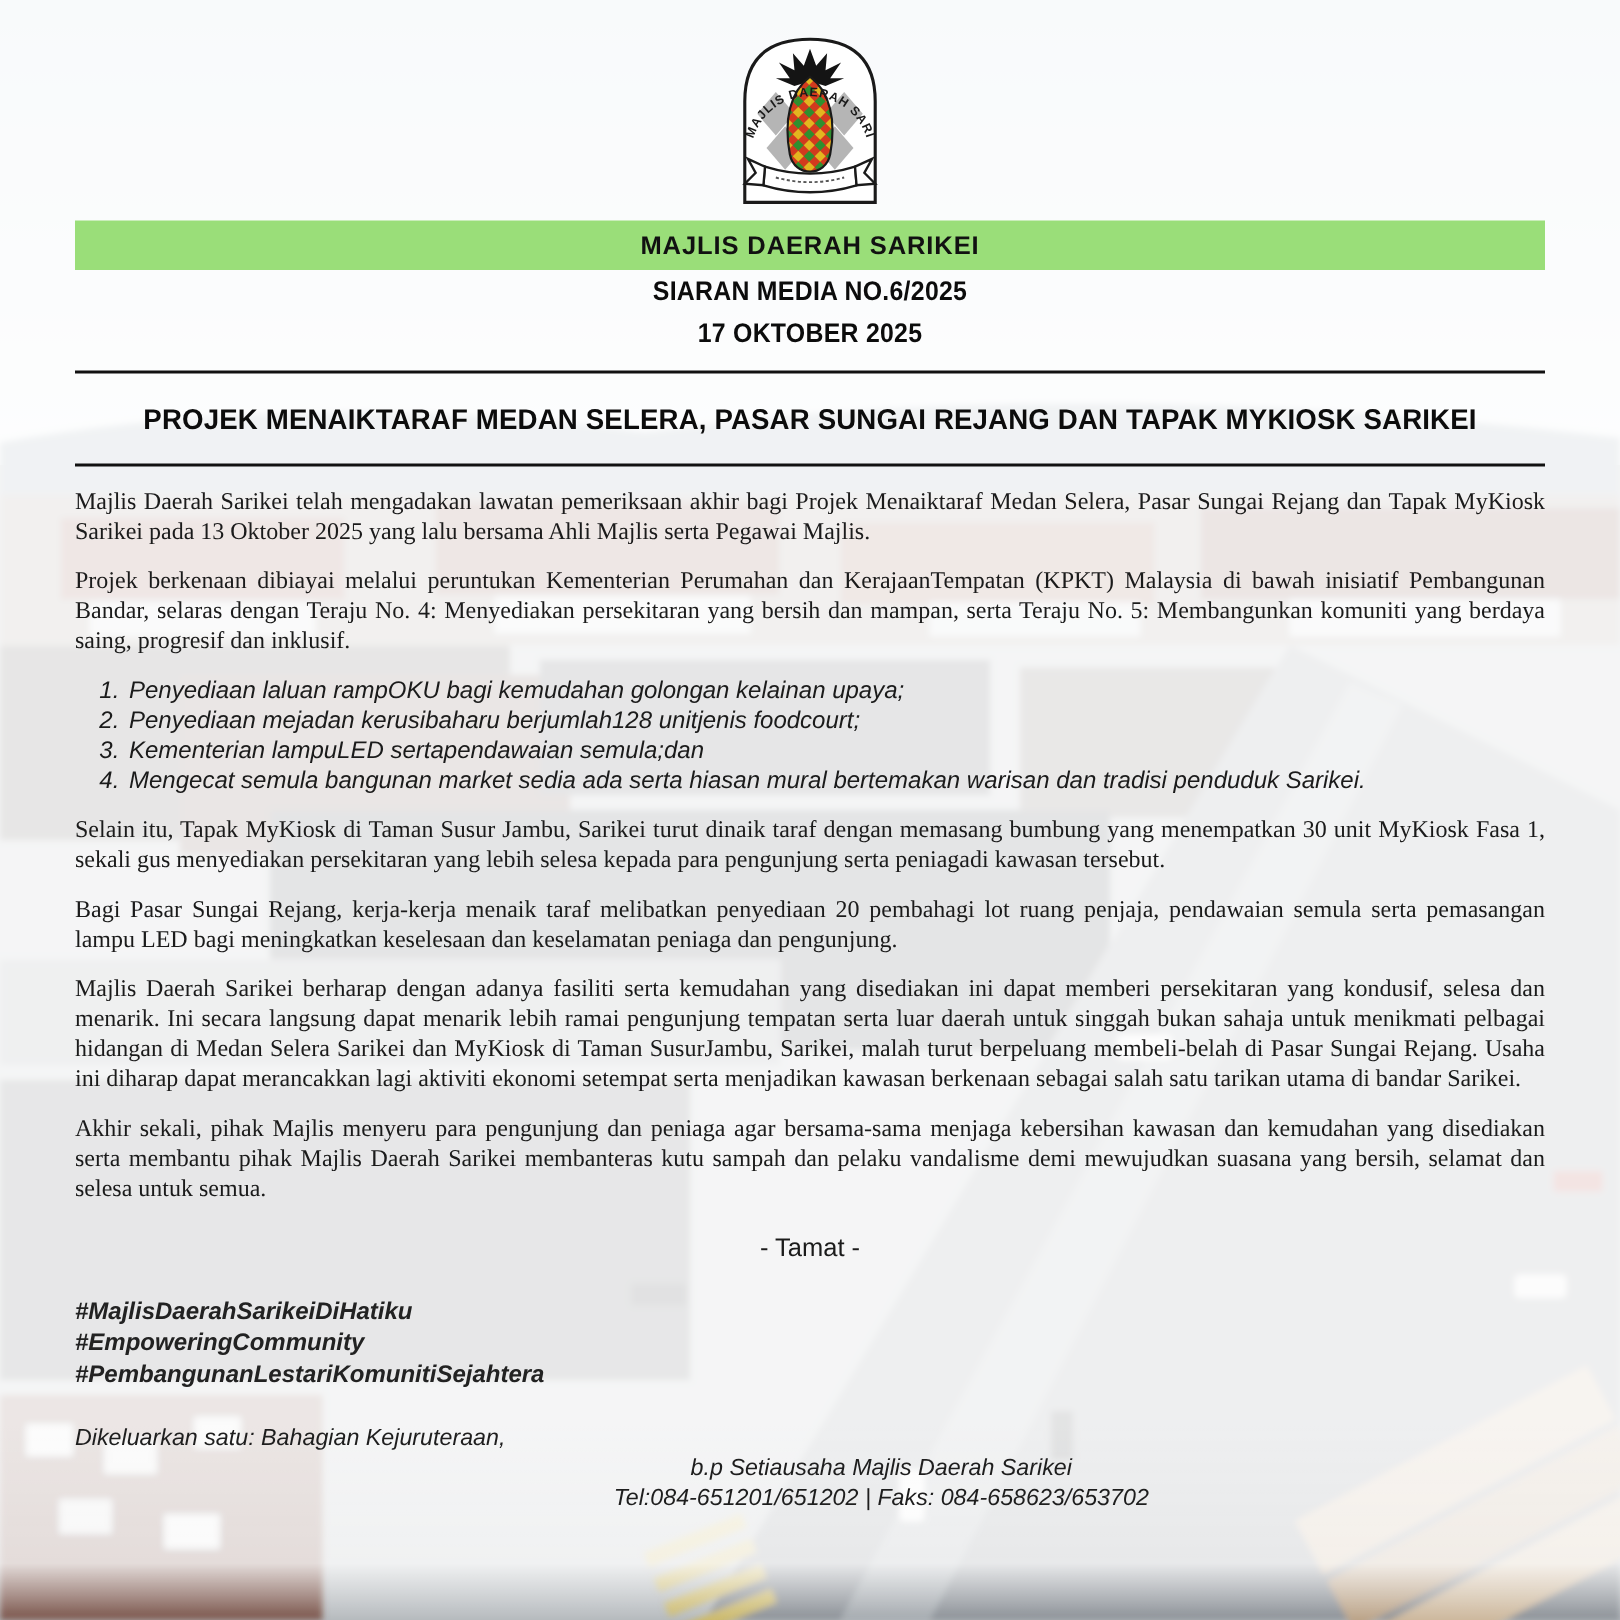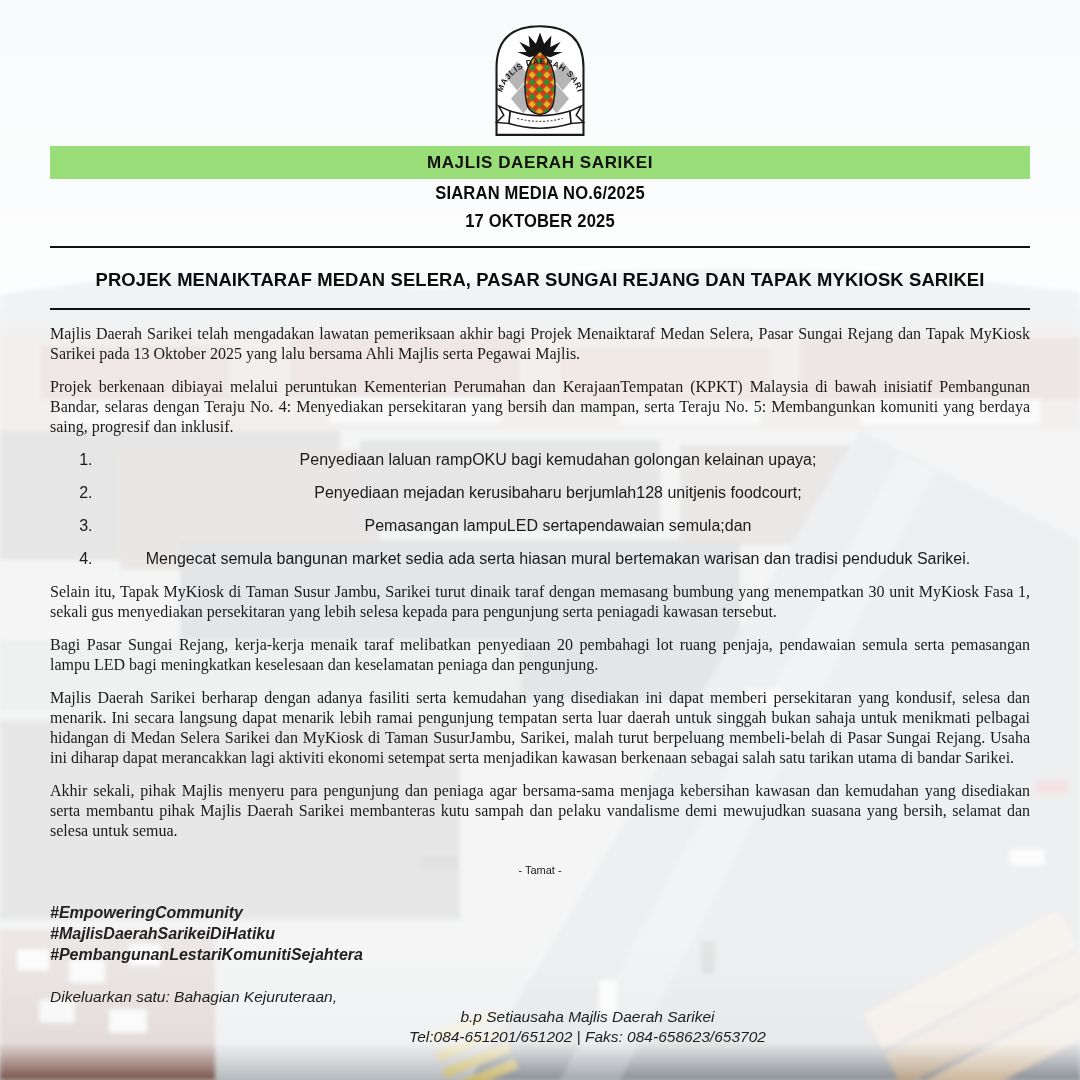--- a/index.html
+++ b/index.html
@@ -31,22 +31,22 @@
   .rule{border:none;border-top:2.2px solid #111;margin:0;}
   .rule-1{margin-top:11px;}
   .doc-title{
     text-align:center;font-weight:bold;font-size:19px;color:#0c0c0c;
     margin:21px 0 17px;transform:scaleX(.97);transform-origin:center;letter-spacing:.1px;
   }
   .body-text{margin-top:14px;font-size:16px;line-height:20px;}
   .body-text p{margin:0 0 13px;text-align:justify;font-family:Liberation Serif, serif;}
   .body-text p.pre-list{margin-bottom:10px;}
   ol.upgrade-list{margin:0 0 13px;padding-left:34px;}
-  ol.upgrade-list li{margin:13px;padding-left:2px;text-align:center;}
-  .tamat{text-align:center;margin:19px 0 22px;font-size:11px;}
+  ol.upgrade-list li{margin:0;padding-left:2px;text-align:left;font-style:italic;}
+  .tamat{text-align:center;margin:19px 0 22px;font-size:17px;}
   .hashtags{font-weight:bold;font-style:italic;font-size:16px;line-height:21px;color:#222;}
   .footer{margin-top:22px;font-style:italic;font-size:15.5px;line-height:20px;color:#1e1e1e;}
   .footer .cont{padding-left:95px;text-align:center;}
 </style>
 </head>
 <body>
 
 <div class="page">
 
   <svg class="bg" viewBox="0 0 1080 1080" preserveAspectRatio="none" aria-hidden="true">
@@ -156,35 +156,35 @@
 
     <hr class="rule">
 
     <div class="body-text">
       <p>Majlis Daerah Sarikei telah mengadakan lawatan pemeriksaan akhir bagi Projek Menaiktaraf Medan Selera, Pasar Sungai Rejang dan Tapak MyKiosk Sarikei pada 13 Oktober 2025 yang lalu bersama Ahli Majlis serta Pegawai Majlis.</p>
       <p>Projek berkenaan dibiayai melalui peruntukan Kementerian Perumahan dan KerajaanTempatan (KPKT) Malaysia di bawah inisiatif Pembangunan Bandar, selaras dengan Teraju No. 4: Menyediakan persekitaran yang bersih dan mampan, serta Teraju No. 5: Membangunkan komuniti yang berdaya saing, progresif dan inklusif.</p>
 
       <ol class="upgrade-list">
         <li>Penyediaan laluan rampOKU bagi kemudahan golongan kelainan upaya;</li>
         <li>Penyediaan mejadan kerusibaharu berjumlah128 unitjenis foodcourt;</li>
-        <li>Pemasangan lampuLED sertapendawaian semula;dan</li>
+        <li>Kementerian lampuLED sertapendawaian semula;dan</li>
         <li>Mengecat semula bangunan market sedia ada serta hiasan mural bertemakan warisan dan tradisi penduduk Sarikei.</li>
       </ol>
 
       <p>Selain itu, Tapak MyKiosk di Taman Susur Jambu, Sarikei turut dinaik taraf dengan memasang bumbung yang menempatkan 30 unit MyKiosk Fasa 1, sekali gus menyediakan persekitaran yang lebih selesa kepada para pengunjung serta peniagadi kawasan tersebut.</p>
       <p>Bagi Pasar Sungai Rejang, kerja-kerja menaik taraf melibatkan penyediaan 20 pembahagi lot ruang penjaja, pendawaian semula serta pemasangan lampu LED bagi meningkatkan keselesaan dan keselamatan peniaga dan pengunjung.</p>
       <p>Majlis Daerah Sarikei berharap dengan adanya fasiliti serta kemudahan yang disediakan ini dapat memberi persekitaran yang kondusif, selesa dan menarik. Ini secara langsung dapat menarik lebih ramai pengunjung tempatan serta luar daerah untuk singgah bukan sahaja untuk menikmati pelbagai hidangan di Medan Selera Sarikei dan MyKiosk di Taman SusurJambu, Sarikei, malah turut berpeluang membeli-belah di Pasar Sungai Rejang. Usaha ini diharap dapat merancakkan lagi aktiviti ekonomi setempat serta menjadikan kawasan berkenaan sebagai salah satu tarikan utama di bandar Sarikei.</p>
       <p>Akhir sekali, pihak Majlis menyeru para pengunjung dan peniaga agar bersama-sama menjaga kebersihan kawasan dan kemudahan yang disediakan serta membantu pihak Majlis Daerah Sarikei membanteras kutu sampah dan pelaku vandalisme demi mewujudkan suasana yang bersih, selamat dan selesa untuk semua.</p>
 
       <div class="tamat">- Tamat -</div>
     </div>
 
     <div class="hashtags">
+      <div>#MajlisDaerahSarikeiDiHatiku</div>
       <div>#EmpoweringCommunity</div>
-      <div>#MajlisDaerahSarikeiDiHatiku</div>
       <div>#PembangunanLestariKomunitiSejahtera</div>
     </div>
 
     <div class="footer">
       <div>Dikeluarkan satu: Bahagian Kejuruteraan,</div>
       <div class="cont">b.p Setiausaha Majlis Daerah Sarikei</div>
       <div class="cont">Tel:084-651201/651202 | Faks: 084-658623/653702</div>
 
     </div>
 

